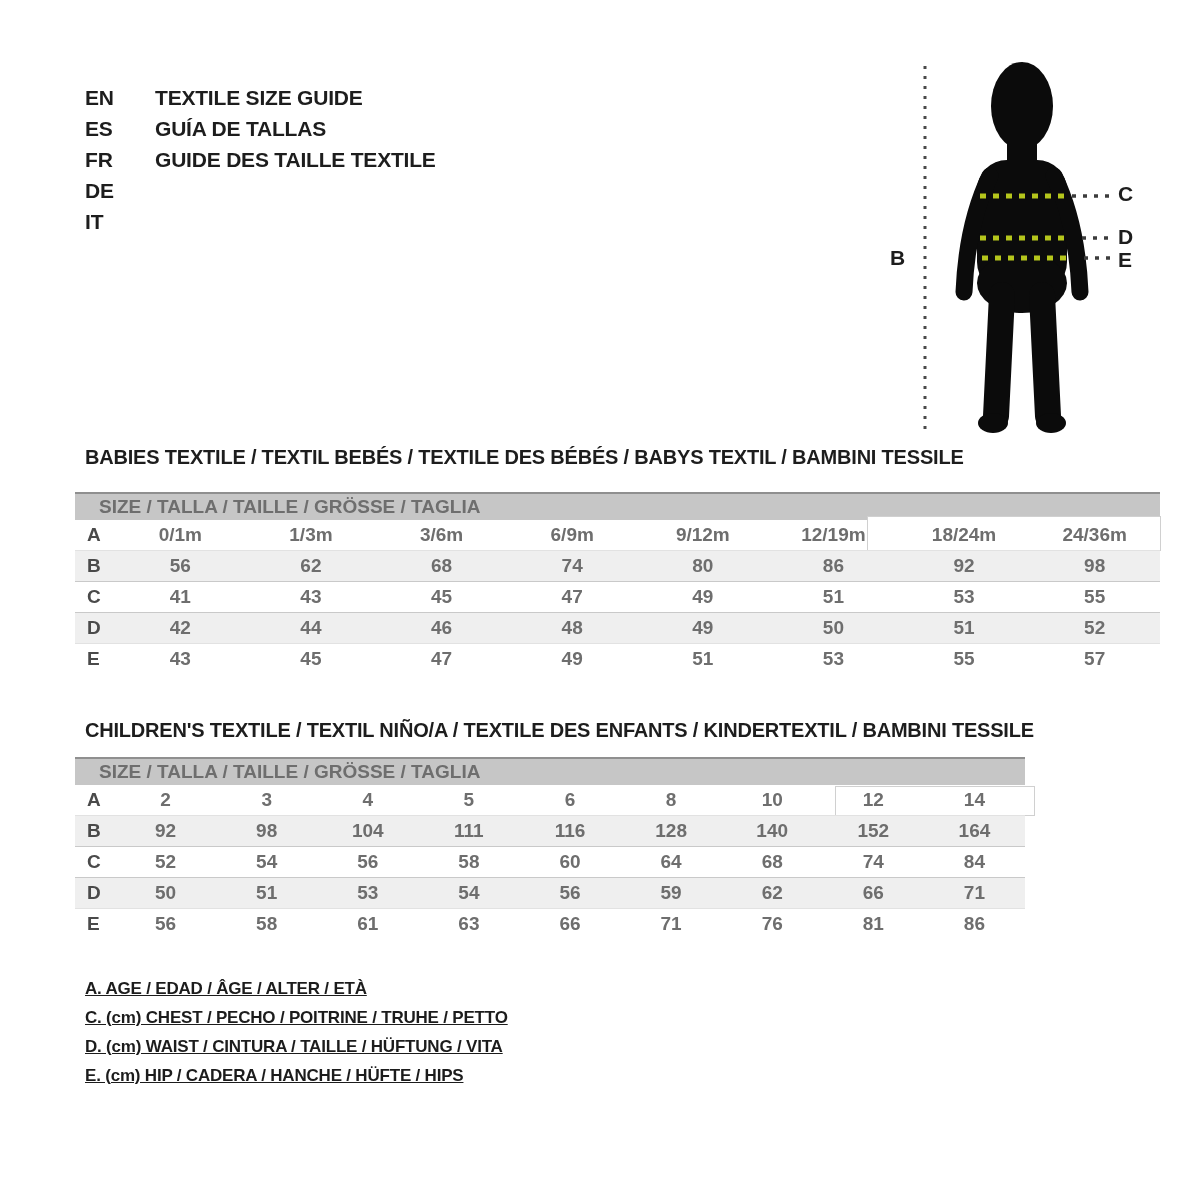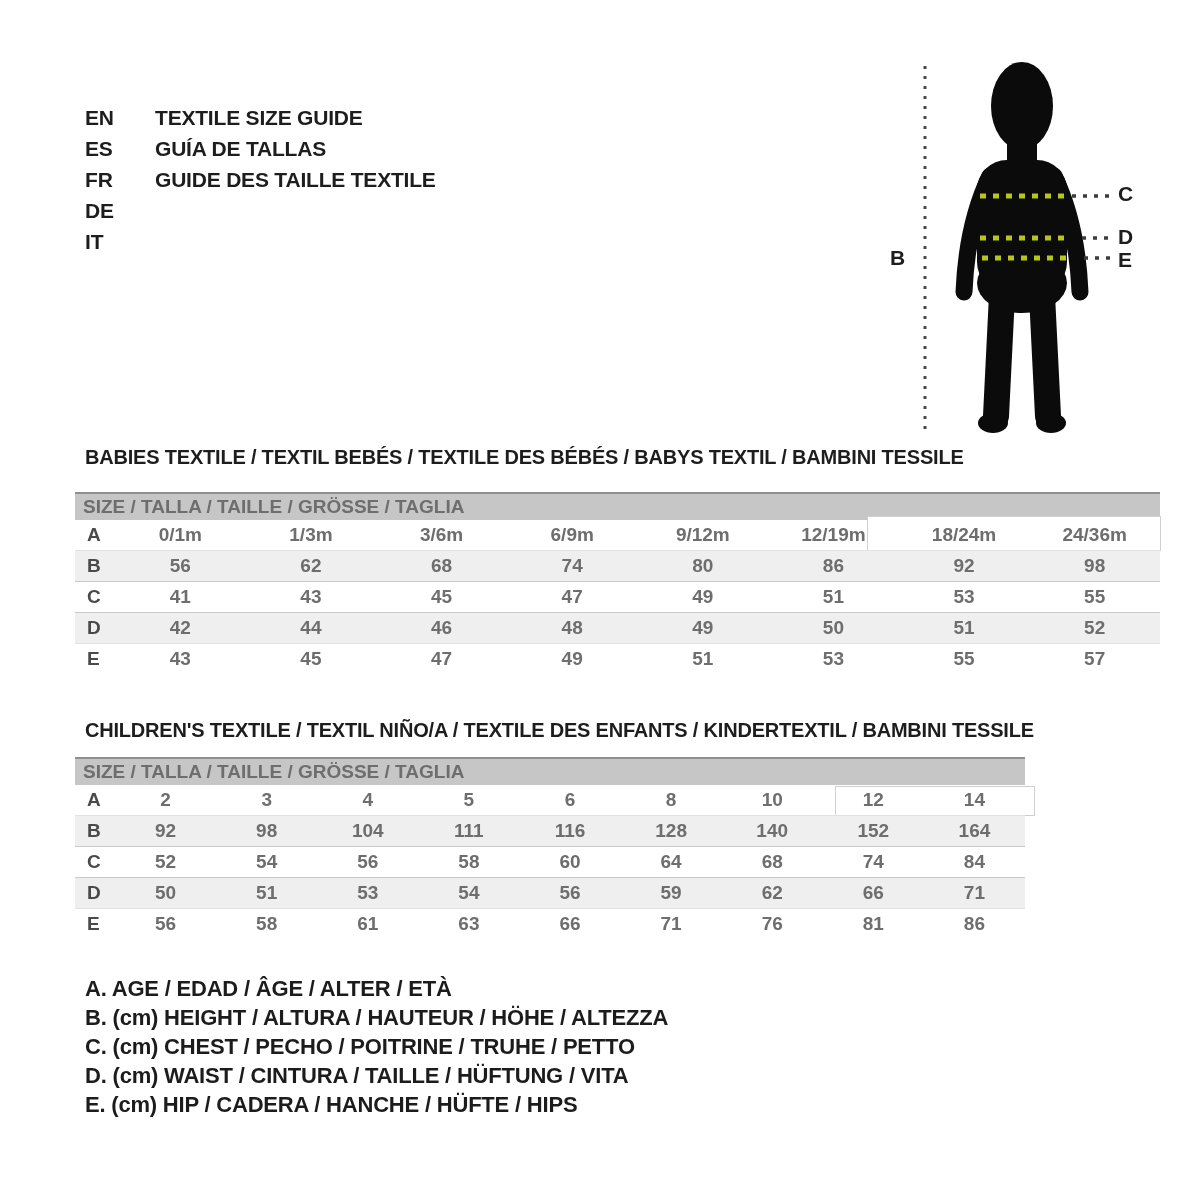--- a/index.html
+++ b/index.html
@@ -2,51 +2,51 @@
 <html><head>
 <meta charset="utf-8">
 <style>
   html,body{margin:0;padding:0;}
   body{
     width:1200px;height:1200px;background:#ffffff;
     font-family:"Liberation Sans",sans-serif;
     position:relative;overflow:hidden;color:#1d1d1d;
   }
   
-  .lang-block{position:absolute;left:85px;top:82px;margin-top:20px;}
+  .lang-block{position:absolute;left:85px;top:82px;}
   .lang-row{display:flex;height:31px;align-items:center;
     font-size:21px;font-weight:700;letter-spacing:-0.2px;color:#1d1d1d;}
   .lang-code{width:70px;flex:0 0 70px;}
   .lang-label{white-space:nowrap;}
   
   .figure-wrap{position:absolute;left:880px;top:50px;width:280px;height:400px;}
   .figure-label{position:absolute;font-size:21px;font-weight:700;color:#1d1d1d;}
   .label-b{left:10px;top:196px;}
   .label-c{left:238px;top:132px;}
   .label-d{left:238px;top:175px;}
   .label-e{left:238px;top:198px;}
   
   .section-title{position:absolute;left:85px;font-size:20px;font-weight:700;
     letter-spacing:-0.2px;color:#1d1d1d;white-space:nowrap;}
   .size-table{position:absolute;left:75px;}
   .t-header{height:28px;background:#c6c6c6;border-top:2px solid #8f8f8f;
-    display:flex;align-items:center;padding-left:8px;box-sizing:border-box;
+    display:flex;align-items:center;padding-left:24px;box-sizing:border-box;
     font-size:19px;font-weight:700;color:#6e6e6e;position:relative;z-index:0;}
   .t-row{display:flex;height:30px;align-items:center;position:relative;z-index:2;
     font-size:19px;font-weight:700;color:#6e6e6e;}
   .t-row.stripe{background:#efefef;}
   .t-row.sep-light{border-top:1px solid #e2e2e2;}
   .t-row.sep-dark{border-top:1px solid #c9c9c9;}
   .t-label{flex:0 0 40px;padding-left:12px;box-sizing:border-box;color:#4a4a4a;}
   .t-cell{flex:1;text-align:center;}
   .highlight-box{position:absolute;background:#ffffff;border:1px solid #d0d0d0;z-index:1;}
   
   .legend{position:absolute;left:85px;top:974px;}
-  .legend-line{height:29px;display:flex;align-items:center;font-size:22px;
-    font-weight:700;letter-spacing:-0.2px;color:#1c1c1c;white-space:nowrap;}
+  .legend-line{height:29px;display:flex;align-items:center;font-size:17px;
+    font-weight:700;letter-spacing:-0.2px;color:#1c1c1c;white-space:nowrap;text-decoration:underline;}
 </style>
 </head>
 <body>
 
 <div class="lang-block">
   <div class="lang-row">
     <span class="lang-code">EN</span>
     <span class="lang-label">TEXTILE SIZE GUIDE</span>
   </div>
   <div class="lang-row">
@@ -221,17 +221,16 @@
     <span class="t-cell">66</span>
     <span class="t-cell">71</span>
     <span class="t-cell">76</span>
     <span class="t-cell">81</span>
     <span class="t-cell">86</span>
   </div>
 </div>
 
 <div class="legend">
   <div class="legend-line">A. AGE / EDAD / ÂGE / ALTER / ETÀ</div>
-  <div class="legend-line">B. (cm) HEIGHT / ALTURA / HAUTEUR / HÖHE / ALTEZZA</div>
   <div class="legend-line">C. (cm) CHEST / PECHO / POITRINE / TRUHE / PETTO</div>
   <div class="legend-line">D. (cm) WAIST / CINTURA / TAILLE / HÜFTUNG / VITA</div>
   <div class="legend-line">E. (cm) HIP / CADERA / HANCHE / HÜFTE / HIPS</div>
 </div>
 
 </body></html>

